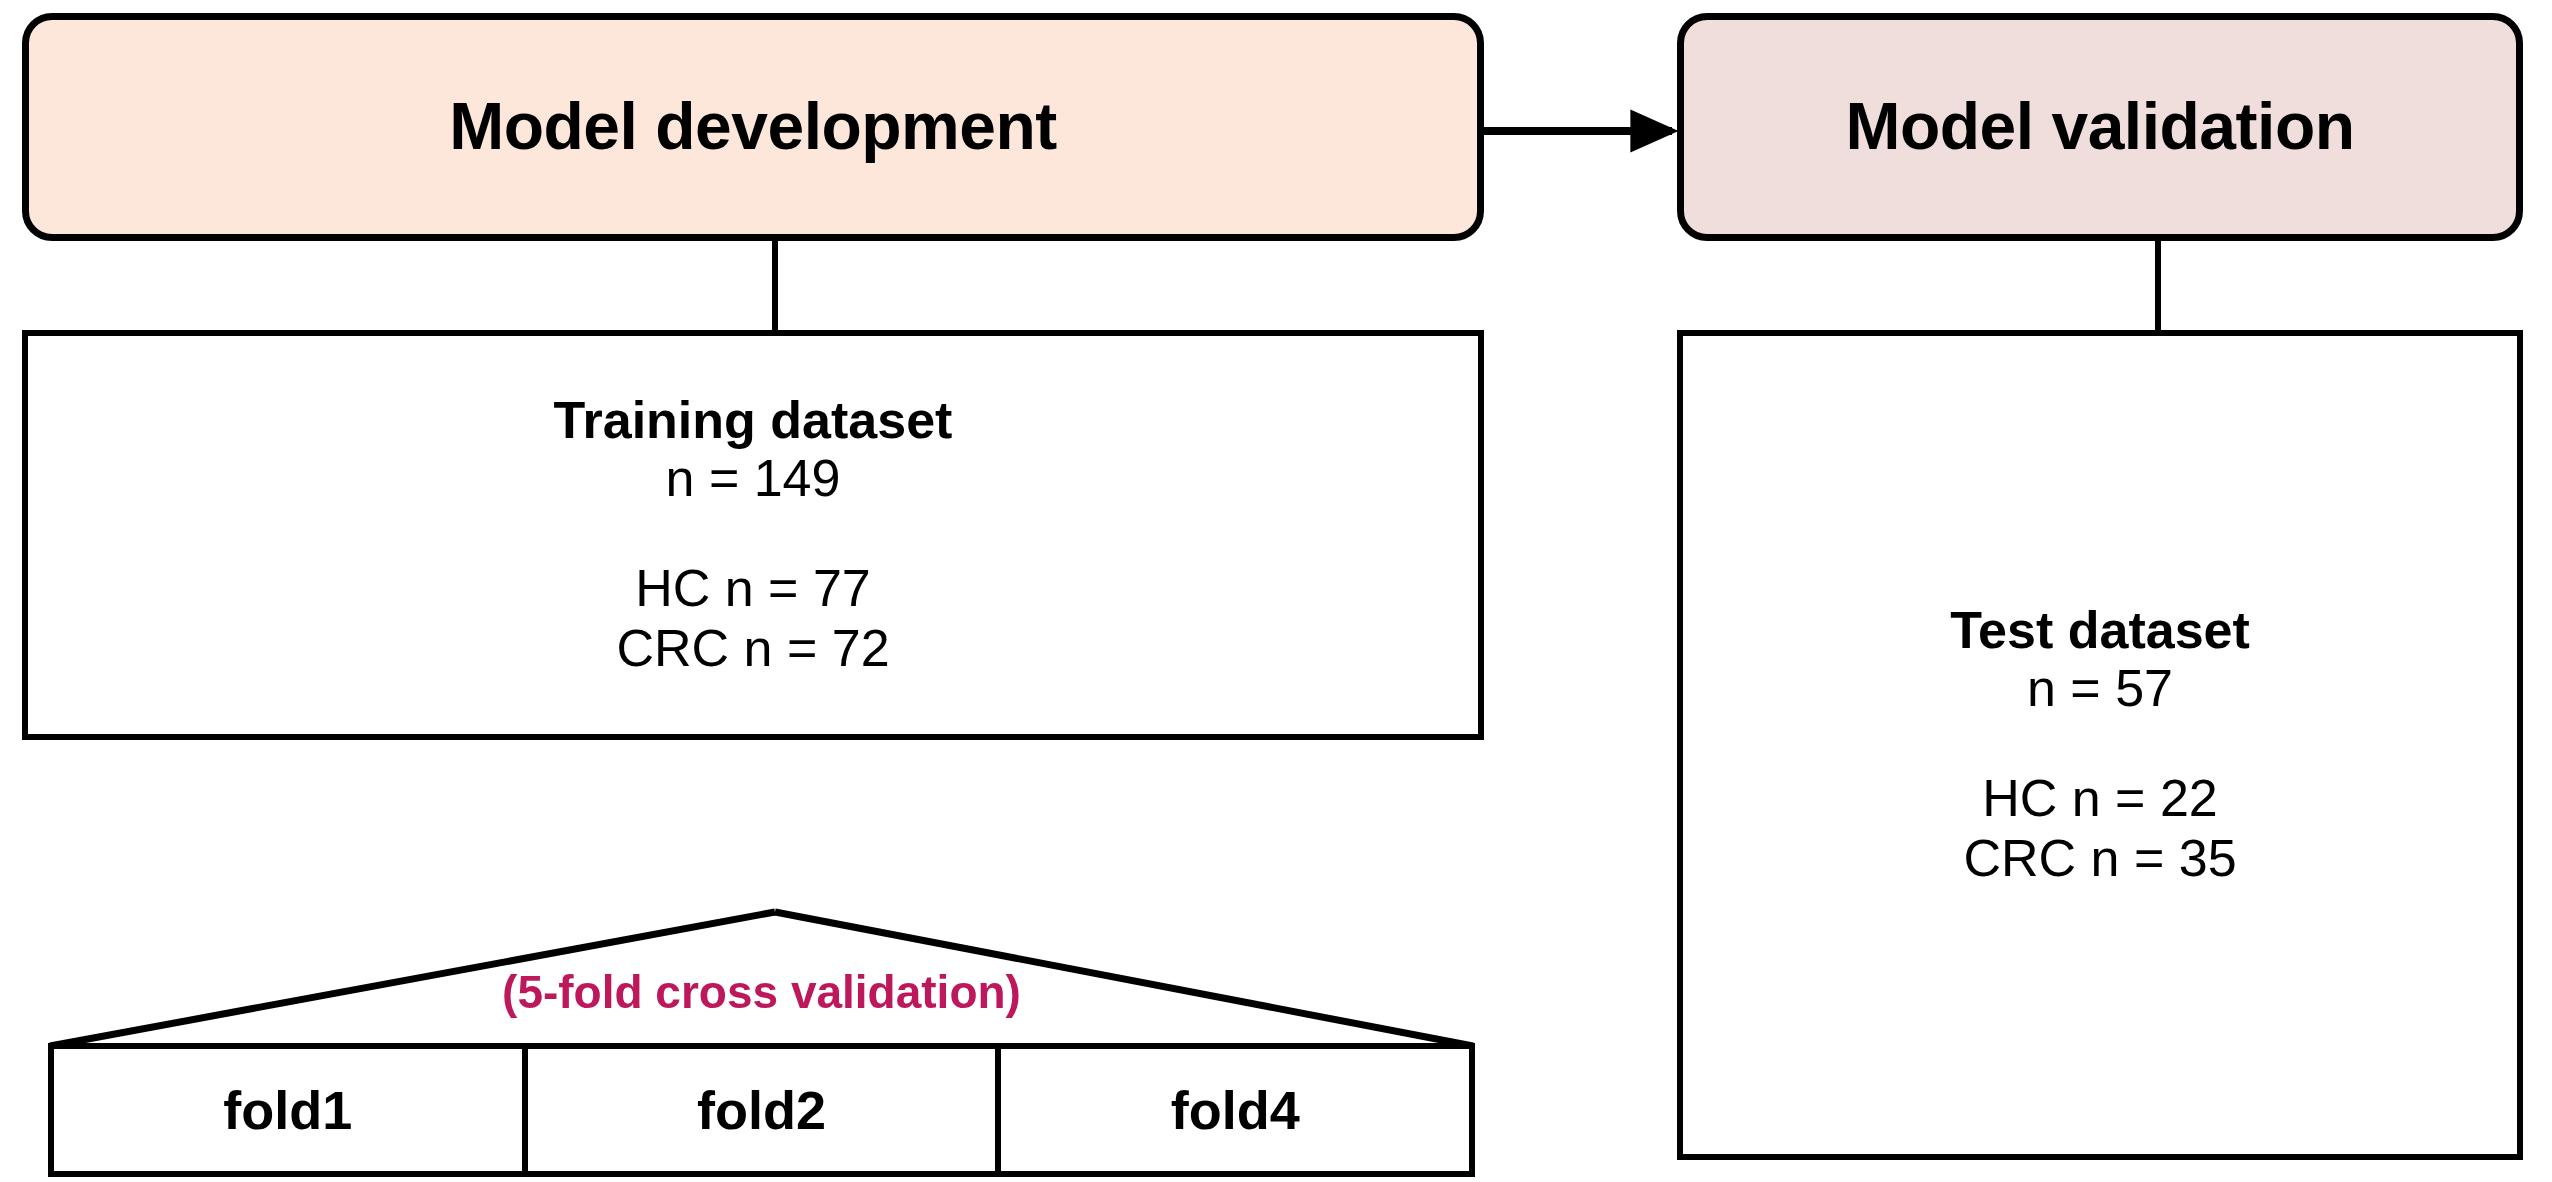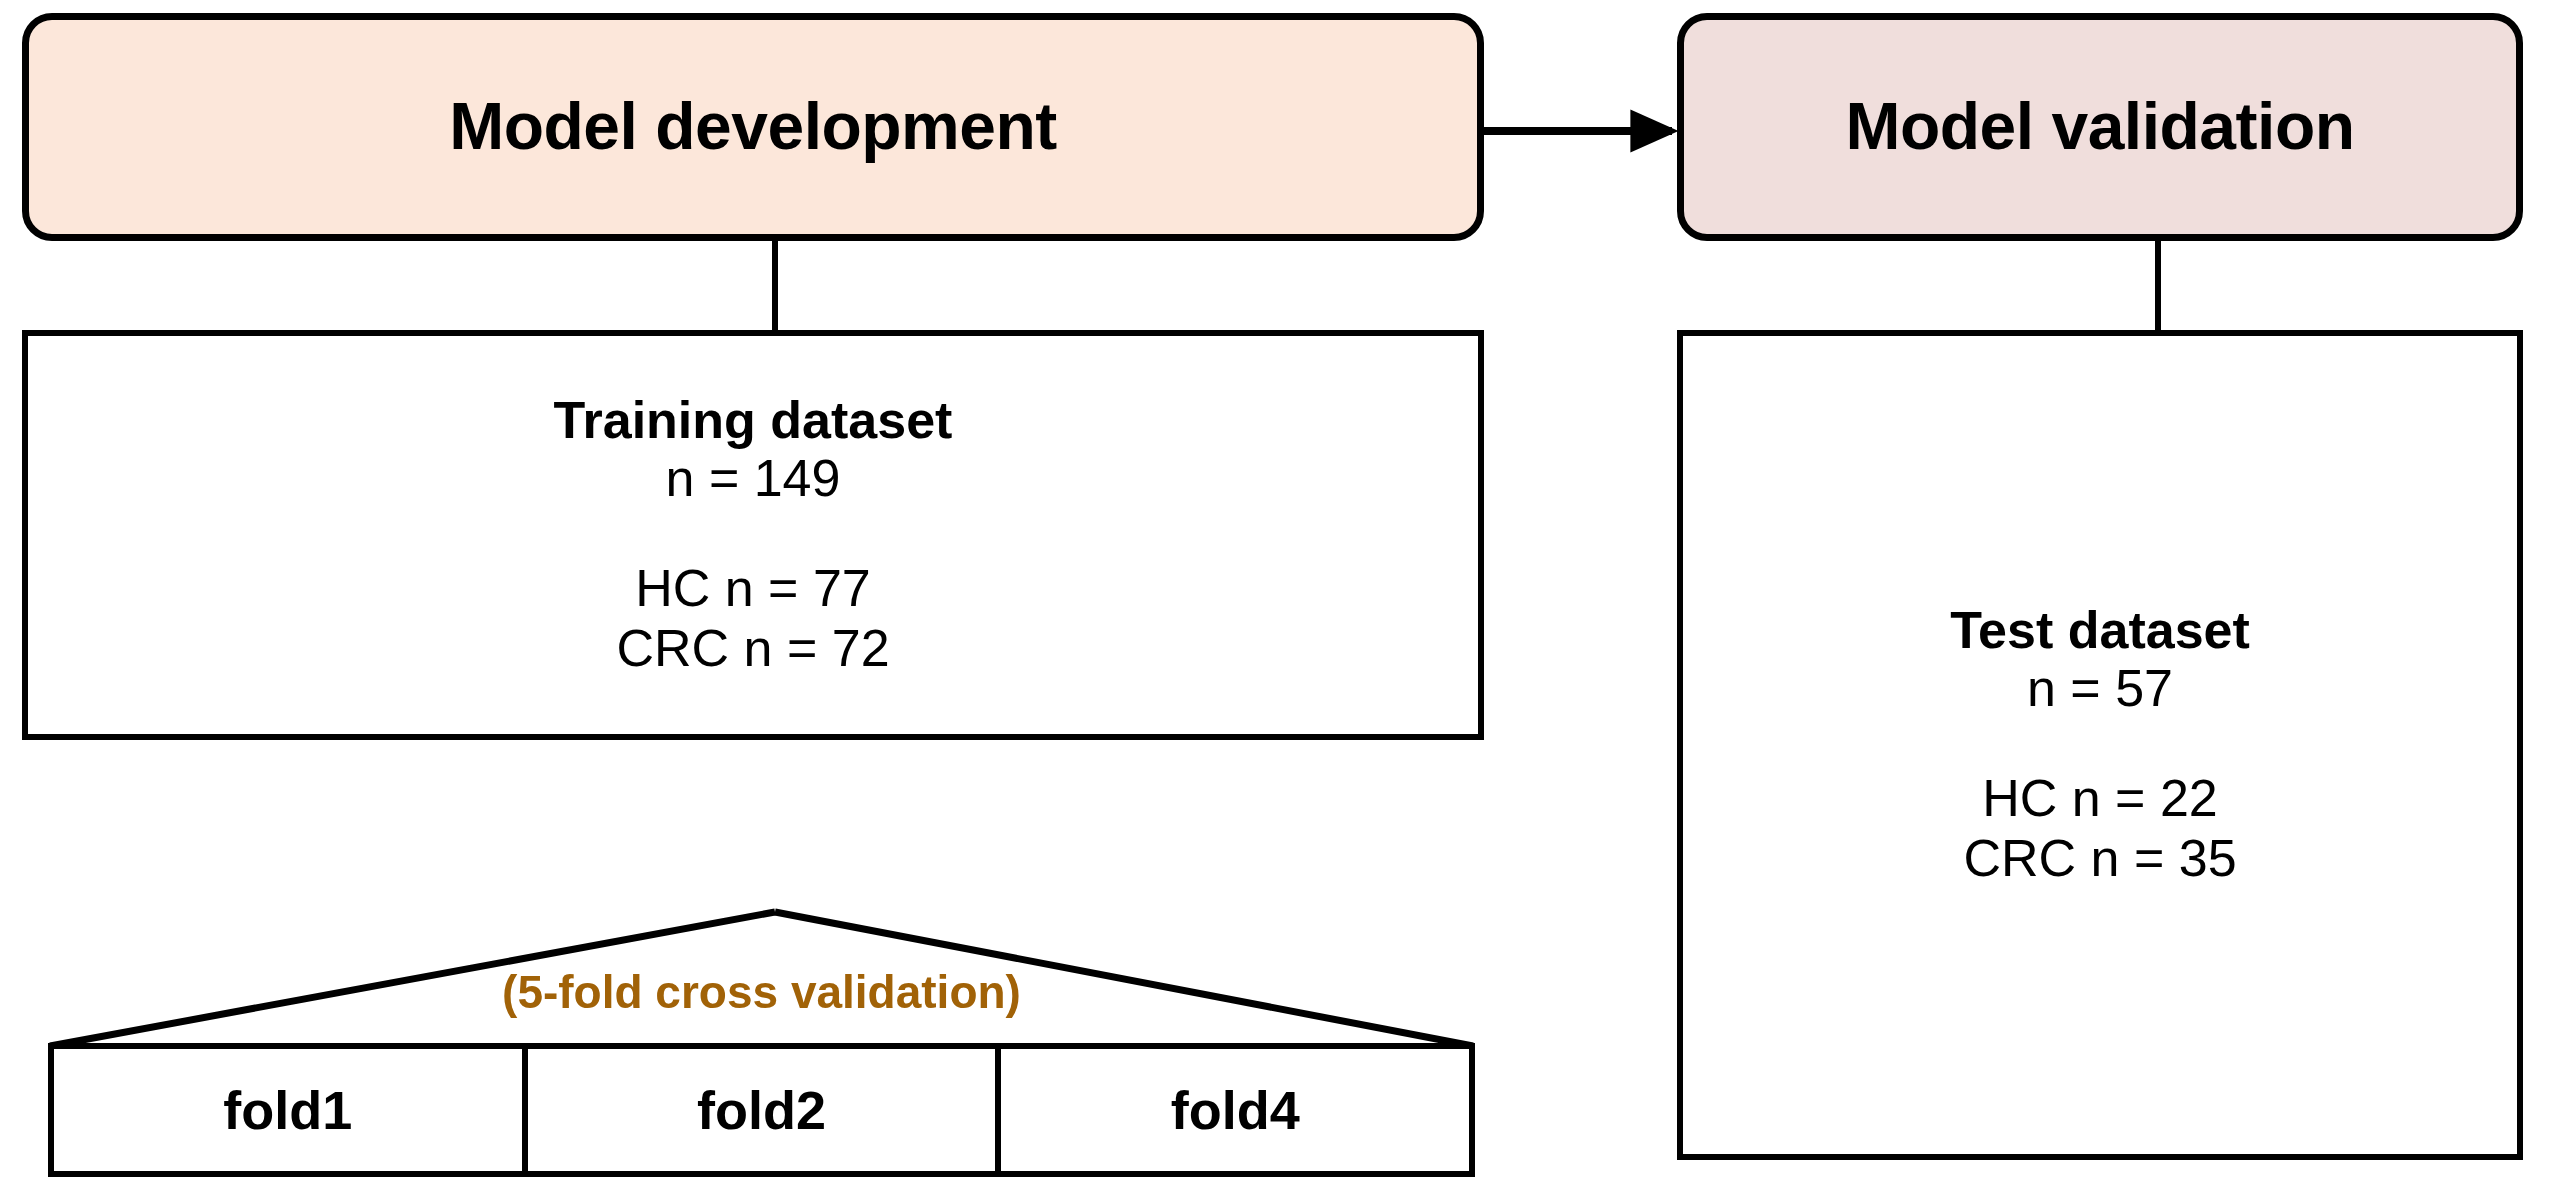--- a/index.html
+++ b/index.html
@@ -63,21 +63,21 @@
   }
   .data-breakdown {
     font-size: 52px;
     font-weight: normal;
     line-height: 1.15;
   }
   .cv-label {
     position: absolute;
     font-size: 46px;
     font-weight: bold;
-    color: #a16207;
+    color: #be185d;
     text-align: center;
     white-space: nowrap;
   }
   .fold-row {
     position: absolute;
     display: flex;
     box-sizing: border-box;
     border: 6px solid #000000;
     background: #ffffff;
   }

